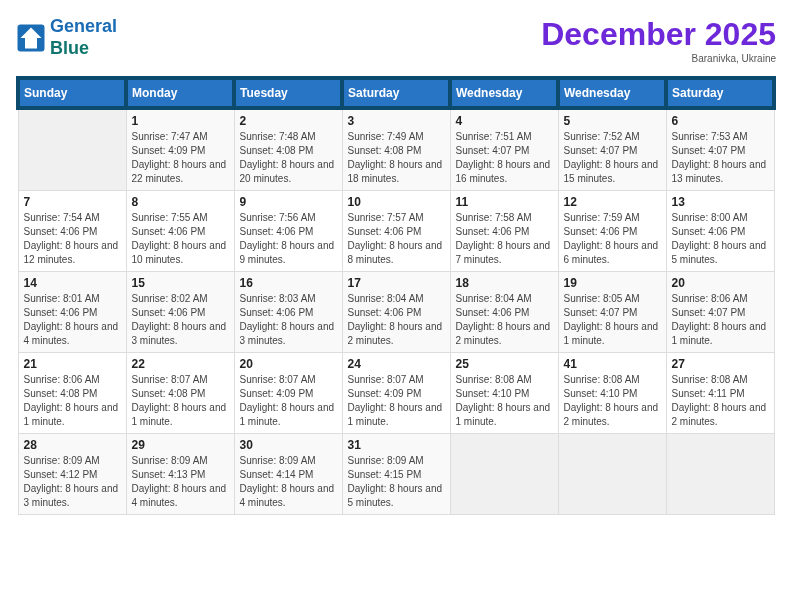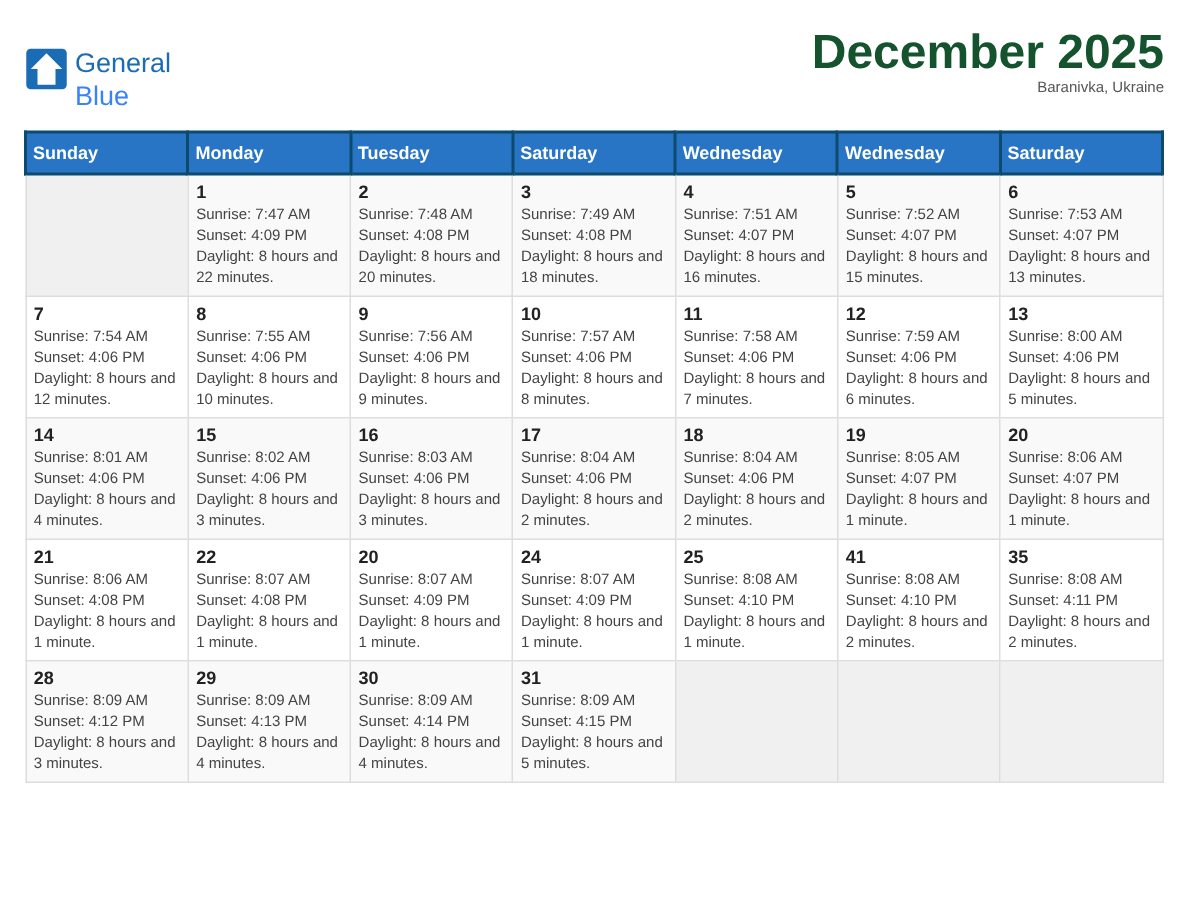--- a/index.html
+++ b/index.html
@@ -15,57 +15,56 @@
       justify-content: space-between;
       align-items: flex-start;
       margin-bottom: 12px;
     }
     .logo {
       display: flex;
       align-items: center;
     }
     .logo-text {
       font-size: 18px;
-      font-weight: normal;
+      font-weight: bold;
       color: #333;
       line-height: 1.2;
-      margin-top: 16px;
     }
     .logo-text span {
       color: #1a6cb5;
     }
     .logo-icon {
       width: 30px;
       height: 30px;
       margin-right: 4px;
     }
     .title-block {
       text-align: right;
     }
     .month-title {
       font-size: 32px;
       font-weight: bold;
-      color: #14532d;
+      color: #6d28d9;
     }
     .location {
       font-size: 10px;
       color: #555;
     }
     table {
       width: 100%;
       border-collapse: collapse;
     }
     thead tr th {
       background-color: #2874c5;
       color: #fff;
       font-size: 12px;
       font-weight: bold;
       padding: 6px 4px;
       text-align: left;
-      border: 2px solid #0c4a6e;
+      border: 4px solid #0c4a6e;
     }
     tbody tr td {
       vertical-align: top;
       padding: 4px 5px;
       border: 1px solid #ddd;
       font-size: 10.5px;
       color: #333;
       width: calc(100% / 7);
       min-height: 80px;
       background: #fff;
@@ -95,21 +94,21 @@
 <body>
 
 <div class="header">
   <div class="logo">
     <svg class="logo-icon" viewBox="0 0 40 40">
       <rect x="2" y="2" width="36" height="36" rx="4" fill="#1a6cb5"></rect>
       <polygon points="20,6 34,20 28,20 28,34 12,34 12,20 6,20" fill="white"></polygon>
     </svg>
     <div class="logo-text">
       <div><span>General</span></div>
-      <div><span style="color:#3b82f6;">Blue</span></div>
+      <div><span style="color:#0f766e;">Blue</span></div>
     </div>
   </div>
   <div class="title-block">
     <div class="month-title">December 2025</div>
     <div class="location">Baranivka, Ukraine</div>
   </div>
 </div>
 
 <table>
   <thead>
@@ -230,21 +229,21 @@
         </td>
         <td>
           <div class="day-number">25</div>
           <div class="day-info">Sunrise: 8:08 AM<br>Sunset: 4:10 PM<br>Daylight: 8 hours and 1 minute.</div>
         </td>
         <td>
           <div class="day-number">41</div>
           <div class="day-info">Sunrise: 8:08 AM<br>Sunset: 4:10 PM<br>Daylight: 8 hours and 2 minutes.</div>
         </td>
         <td>
-          <div class="day-number">35</div>
+          <div class="day-number">27</div>
           <div class="day-info">Sunrise: 8:08 AM<br>Sunset: 4:11 PM<br>Daylight: 8 hours and 2 minutes.</div>
         </td>
       </tr>
       <tr>
         <td>
           <div class="day-number">28</div>
           <div class="day-info">Sunrise: 8:09 AM<br>Sunset: 4:12 PM<br>Daylight: 8 hours and 3 minutes.</div>
         </td>
         <td>
           <div class="day-number">29</div>

